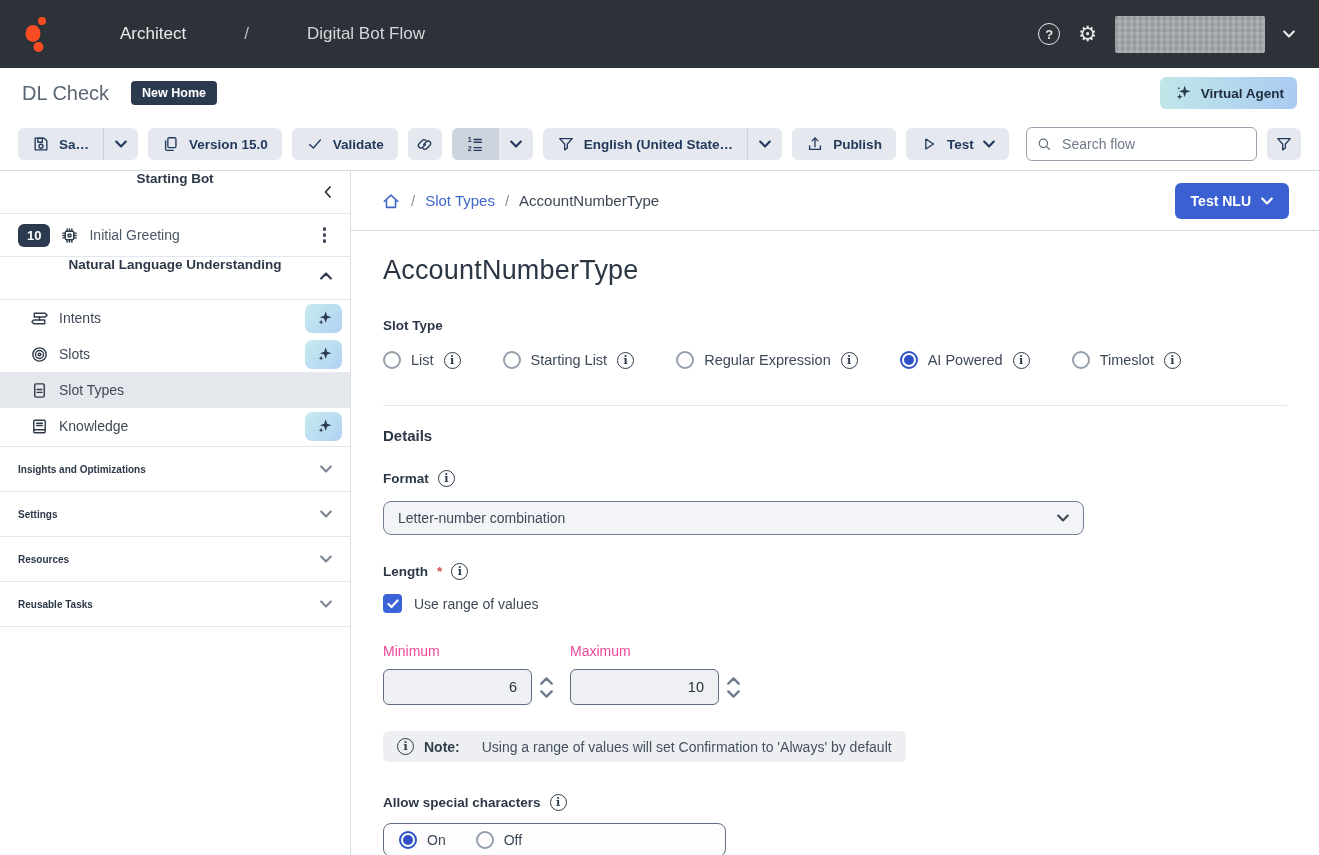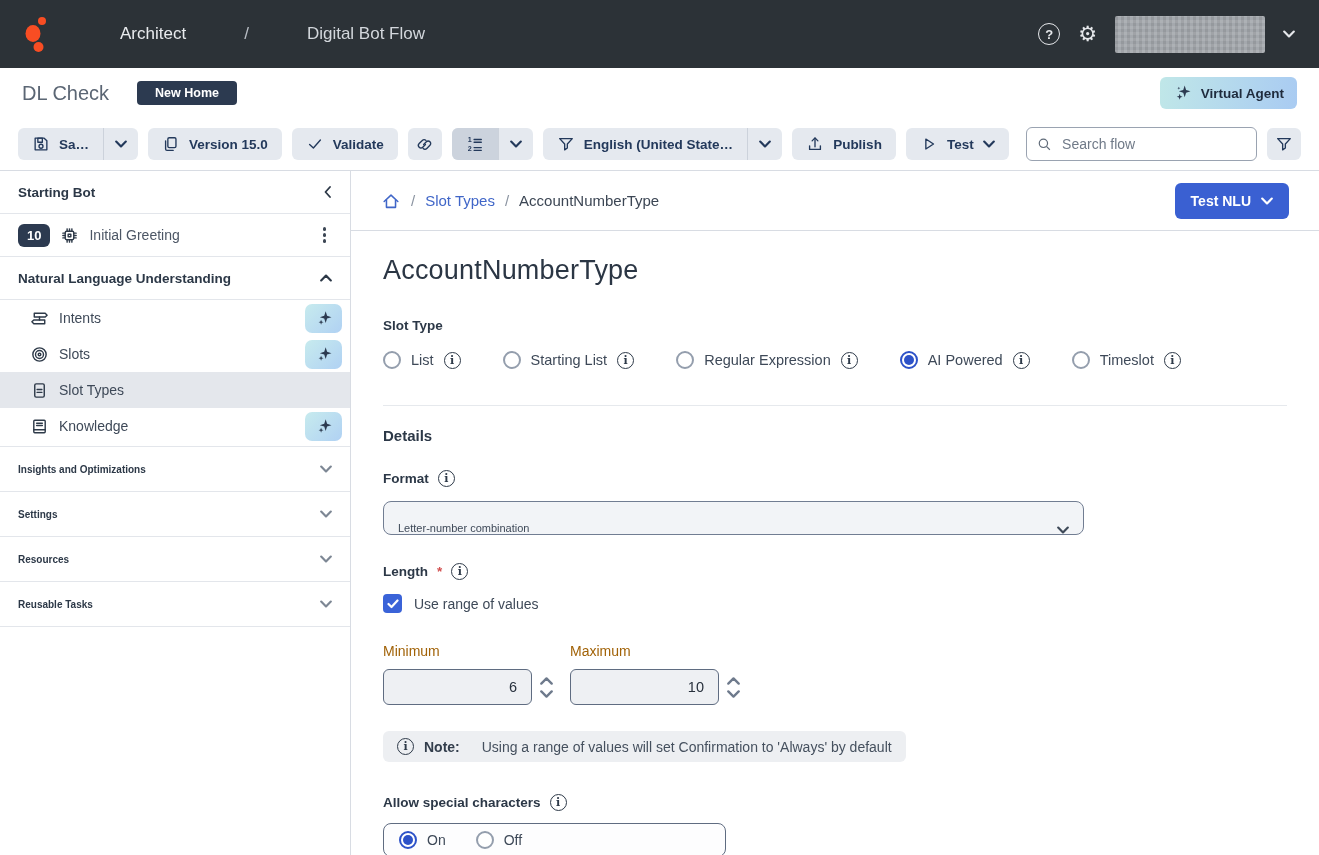--- a/index.html
+++ b/index.html
@@ -24,22 +24,22 @@
   .gear { font-family:"DejaVu Sans",sans-serif; font-size:21px; color:#e6e8eb; line-height:1; cursor:pointer; }
   .redacted { width:150px; height:37px; border-radius:2px; background-color:#a4a8ad;
     background-image:
       repeating-linear-gradient(0deg, rgba(255,255,255,.10) 0 3px, rgba(0,0,0,0) 3px 6px),
       repeating-linear-gradient(90deg, rgba(0,0,0,.09) 0 3px, rgba(0,0,0,0) 3px 6px); }
   .top-chev { color:#e6e8eb; }
 
   
   .flowbar { height:50px; display:flex; align-items:center; padding:0 22px; background:#fff; }
   .flow-name { font-size:20px; color:#5b6674; }
-  .new-home { margin-left:28px; background:#2c3a50; color:#fff; font-size:12.5px; font-weight:700;
-    padding:5px 18px; border-radius:4px; cursor:pointer; }
+  .new-home { margin-left:22px; background:#2c3a50; color:#fff; font-size:12.5px; font-weight:700;
+    padding:5px 11px; border-radius:4px; cursor:pointer; }
   .va-btn { margin-left:auto; height:32px; border:none; border-radius:6px;
     background:linear-gradient(100deg,#c0e7e8,#a9cbf2); display:flex; align-items:center; gap:8px;
     padding:0 13px; font-family:inherit; font-weight:700; font-size:13.5px; color:#1f2b3d; cursor:pointer; }
 
   
   .toolbar { height:53px; display:flex; align-items:center; padding:0 18px; gap:10px;
     border-bottom:1px solid #d8dce3; background:#fff; }
   .tb { height:32px; background:#e5e9ef; border:none; border-radius:6px; display:flex; align-items:center;
     gap:9px; padding:0 14px; font-family:inherit; font-size:13.5px; font-weight:700; color:#23395b; cursor:pointer;justify-content:center; }
   .tb.icon-only { width:34px; padding:0; justify-content:center; }
@@ -55,21 +55,21 @@
   .search svg { width:17px; height:17px; }
   .search svg * { fill:none; stroke:#5f6a78; stroke-width:1.6; }
   .search input { border:none; outline:none; font-size:14px; color:#404040; width:100%; font-family:inherit; background:transparent; }
   .search input::placeholder { color:#707a88; }
   .filter-sq { width:31px; }
 
   
   .workspace { display:flex; height:684px; }
   .sidebar { width:351px; border-right:1px solid #d8dce3; background:#fff; flex:none; }
   .side-row { display:flex; align-items:center; padding:0 18px; border-bottom:1px solid #e3e6eb; cursor:pointer; }
-  .side-h { height:43px; font-weight:700; font-size:13.5px; color:#2c3847; }
+  .side-h { height:43px; font-weight:700; font-size:13.5px; color:#2c3847;flex-direction:column; }
   .side-h .chev, .greet .kebab { margin-left:auto; }
   .side-h .chev { color:#2c3847; }
   .chev-left { width:8px; height:12px; margin-left:auto; color:#2c3847; }
   .chev-left polyline { fill:none; stroke:currentColor; stroke-width:1.8; stroke-linecap:round; stroke-linejoin:round; }
   .greet { height:43px; gap:10px; }
   .badge-10 { background:#2c3a50; color:#fff; font-weight:700; font-size:13px; border-radius:6px; padding:4px 9px; }
   .greet-label { font-size:14px; color:#4c5665; }
   .kebab { display:flex; flex-direction:column; gap:2.5px; padding:4px 6px; cursor:pointer; }
   .kebab i { width:3.5px; height:3.5px; background:#3c4654; border-radius:50%; }
   .sicon { width:19px; height:19px; flex:none; }
@@ -105,31 +105,31 @@
   .info::after { content:"i"; font-family:"DejaVu Serif",serif; font-size:11px; font-weight:700; color:#2e3a49; line-height:1; }
   .radio-row { display:flex; gap:42px; margin-top:18px; align-items:center; flex-wrap:nowrap; }
   .opt { display:flex; align-items:center; gap:10px; font-size:14.5px; color:#3e4958; cursor:pointer; }
   .radio { width:18px; height:18px; border:2px solid #949ead; border-radius:50%; background:#fff; position:relative; flex:none; }
   .radio.checked { border-color:#2d52c8; }
   .radio.checked::after { content:""; position:absolute; inset:2px; background:#2d52c8; border-radius:50%; }
   .divider { height:1px; background:#e6e9ed; margin-top:36px; }
   .details-h { font-size:15px; font-weight:700; color:#2c3847; margin-top:21px; }
   .mt26 { margin-top:26px; } .mt28 { margin-top:28px; } .mt32 { margin-top:32px; }
   .select { margin-top:14px; width:701px; height:34px; border:1px solid #717d92; border-radius:8px;
-    background:#f2f4f7; display:flex; align-items:flex-end; padding:0 14px; font-size:11px; color:#3e4958; cursor:pointer; }
+    background:#f2f4f7; display:flex; align-items:center; padding:0 14px; font-size:14px; color:#3e4958; cursor:pointer; }
   .select .chev { margin-left:auto; color:#3e4958; }
   .req { color:#d25050; font-weight:700; }
   .check-row { margin-top:14px; display:flex; gap:12px; align-items:center; font-size:14px; color:#3e4958; cursor:pointer; }
   .checkbox { width:19px; height:19px; background:#3a63d8; border-radius:4px;
     display:flex; align-items:center; justify-content:center; flex:none; }
   .checkbox svg { width:12px; height:10px; }
   .checkbox polyline { fill:none; stroke:#fff; stroke-width:2.2; stroke-linecap:round; stroke-linejoin:round; }
   .minmax { display:flex; margin-top:30px; }
   .numcol { width:187px; }
-  .numlabel { font-size:14px; color:#a16207; }
+  .numlabel { font-size:14px; color:#ec4899; }
   .numrow { display:flex; gap:8px; margin-top:10px; align-items:center; }
   .numinput { width:149px; height:36px; background:#eef0f3; border:1.5px solid #5f6c81; border-radius:6px;
     text-align:right; padding:0 14px; font-size:14.5px; color:#27303c; font-family:inherit; }
   .stepper { display:flex; flex-direction:column; gap:5px; }
   .stepper .chev { width:13px; height:8px; color:#6e7a8c; cursor:pointer; }
   .note { margin-top:26px; display:inline-flex; align-items:center; gap:10px; background:#edeff2;
     border-radius:6px; padding:7px 14px; font-size:14px; color:#45505e; }
   .note .info { width:17px; height:17px; }
   .note b { color:#333e4c; margin-right:18px; }
   .onoff { margin-top:12px; width:343px; height:34px; border:1.5px solid #5f6c81; border-radius:8px;

